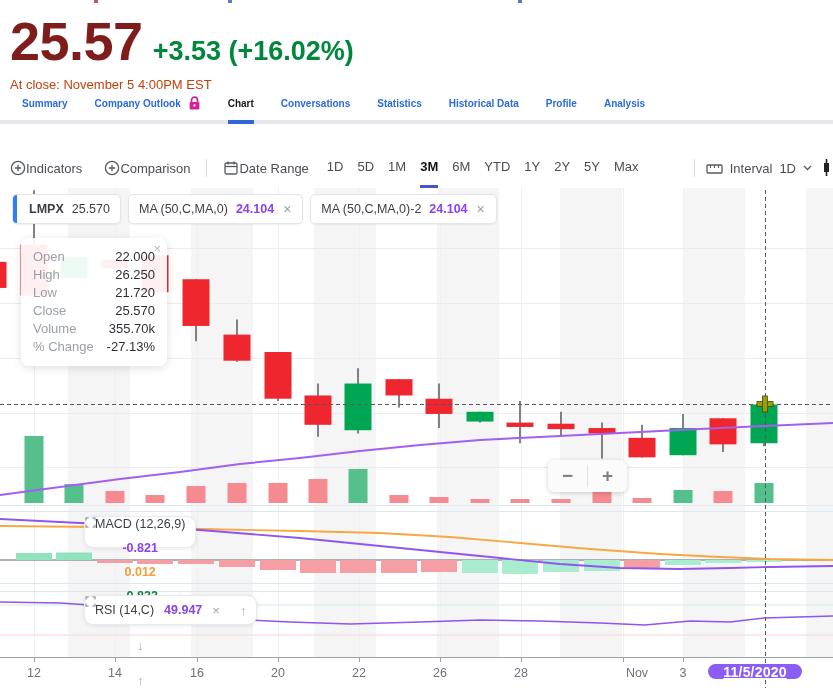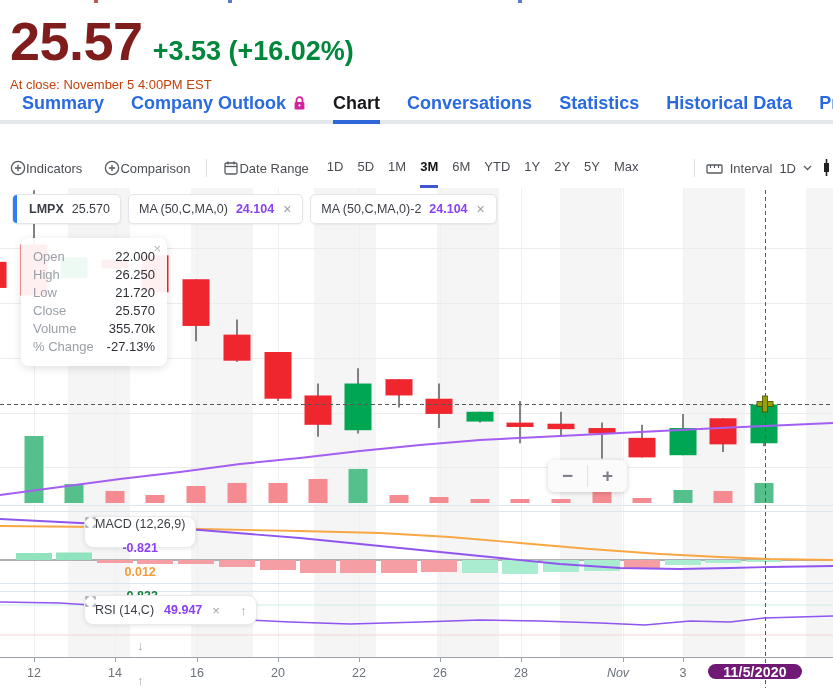--- a/index.html
+++ b/index.html
@@ -10,21 +10,21 @@
   .remnant{position:absolute;top:0;height:3px;width:4px;background:#5a79c9;}
 
   
   .header{position:absolute;top:10px;left:10px;white-space:nowrap;}
   .price{font-size:54px;font-weight:700;color:#7f1d1d;letter-spacing:-.5px;}
   .change{font-size:27px;font-weight:600;color:var(--pos-green,#00873c);margin-left:10px;}
   .atclose{margin-top:5px;font-size:13px;color:#c2410c;}
 
   
   .tabs{position:absolute;top:86px;left:0;width:833px;height:38px;display:flex;align-items:center;gap:27px;padding-left:22px;box-sizing:border-box;border-bottom:4px solid #e4e7eb;}
-  .tab{display:flex;align-items:center;gap:7px;font-size:18px;font-weight:600;color:var(--tab-blue,#2a6ae0);cursor:pointer;height:100%;border-bottom:4px solid transparent;margin-bottom:-4px;white-space:nowrap;justify-content:flex-end;}
+  .tab{display:flex;align-items:center;gap:7px;font-size:10px;font-weight:600;color:var(--tab-blue,#2a6ae0);cursor:pointer;height:100%;border-bottom:4px solid transparent;margin-bottom:-4px;white-space:nowrap;justify-content:flex-end;}
   .tab.active{color:#17191c;font-weight:700;border-bottom-color:#3166d8;}
 
   
   .toolbar{position:absolute;top:148px;left:0;width:833px;height:40px;display:flex;align-items:center;padding-left:10px;box-sizing:border-box;color:#4a4e54;font-size:13px;overflow:hidden;}
   .tbtn{display:flex;align-items:center;cursor:pointer;white-space:nowrap;}
   .tdiv{width:1px;height:18px;background:#dcdfe3;margin:0 16px;}
   .ranges{display:flex;align-items:center;gap:14px;margin-left:18px;}
   .range{display:flex;align-items:center;height:36px;border-bottom:3px solid transparent;cursor:pointer;font-weight:500;}
   .range.active{color:#111;font-weight:700;border-bottom-color:#4356ce;}
   .interval{display:flex;align-items:center;gap:7px;margin-left:auto;cursor:pointer;white-space:nowrap;}
@@ -59,21 +59,21 @@
   .rsi-pill{left:84px;top:407px;height:28px;}
 
   
   .zoomctl{position:absolute;left:548px;top:272px;width:79px;height:32px;background:#fbfbfb;border-radius:6px;box-shadow:0 1px 5px rgba(0,0,0,.18);display:flex;align-items:stretch;overflow:hidden;}
   .zbtn{flex:1;display:flex;align-items:center;justify-content:center;font-size:19px;font-weight:700;color:#7b8087;cursor:pointer;}
   .zdiv{width:1px;background:#e2e2e2;margin:5px 0;}
 
   
   .xlabels{position:absolute;left:0;top:0;width:833px;height:508px;pointer-events:none;}
   .xlab{position:absolute;top:478px;transform:translateX(-50%);font-size:12.5px;color:#6c727a;}
-  .badge{position:absolute;left:708px;top:476px;width:94px;height:15px;background:#701a75;border-radius:12px;color:#fff;font-size:14px;font-weight:700;display:flex;align-items:center;justify-content:center;letter-spacing:.2px;}
+  .badge{position:absolute;left:708px;top:476px;width:94px;height:15px;background:#8b5cf6;border-radius:12px;color:#fff;font-size:14px;font-weight:700;display:flex;align-items:center;justify-content:center;letter-spacing:.2px;text-decoration:underline;}
 </style>
 </head>
 <body>
 
 <div class="page">
 
   <div>
     <div class="remnant" style="left:94px;background:#c05a5a;"></div>
     <div class="remnant" style="left:228px;"></div>
     <div class="remnant" style="left:518px;"></div>
@@ -397,20 +397,20 @@
     </div>
 
     <div class="xlabels" id="x-labels">
         <div class="xlab" style="left: 34px;">12</div>
         <div class="xlab" style="left: 115px;">14</div>
         <div class="xlab" style="left: 197px;">16</div>
         <div class="xlab" style="left: 278px;">20</div>
         <div class="xlab" style="left: 359px;">22</div>
         <div class="xlab" style="left: 440px;">26</div>
         <div class="xlab" style="left: 521px;">28</div>
-        <div class="xlab" style="left: 618px; font-style: italic;">Nov</div>
+        <div class="xlab" style="left: 637px;">Nov</div>
         <div class="xlab" style="left: 683px;">3</div>
       </div>
 
     <div class="badge">11/5/2020</div>
   </div>
 
 </div>
 
 </body></html>

